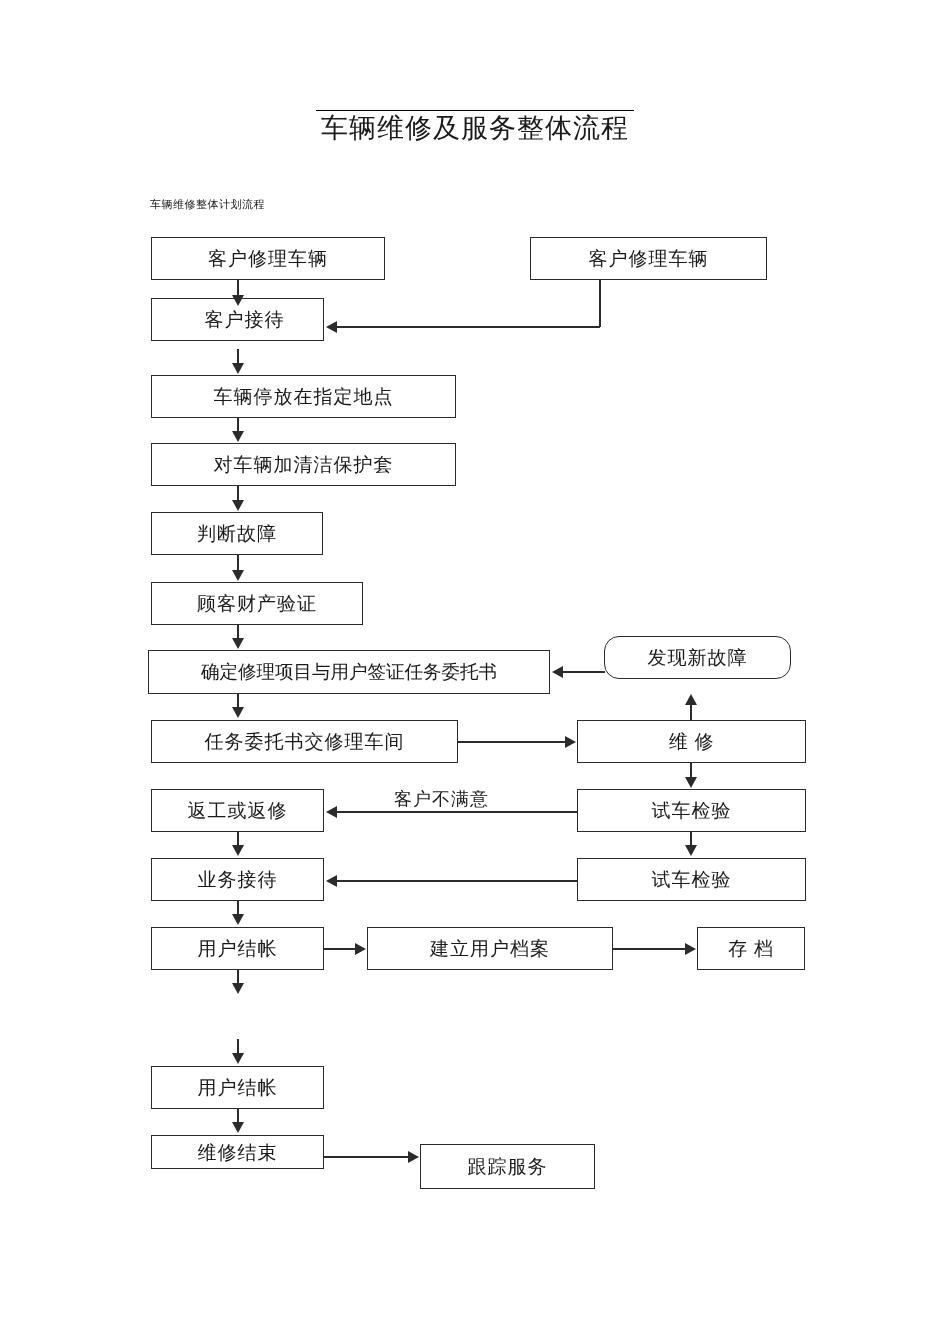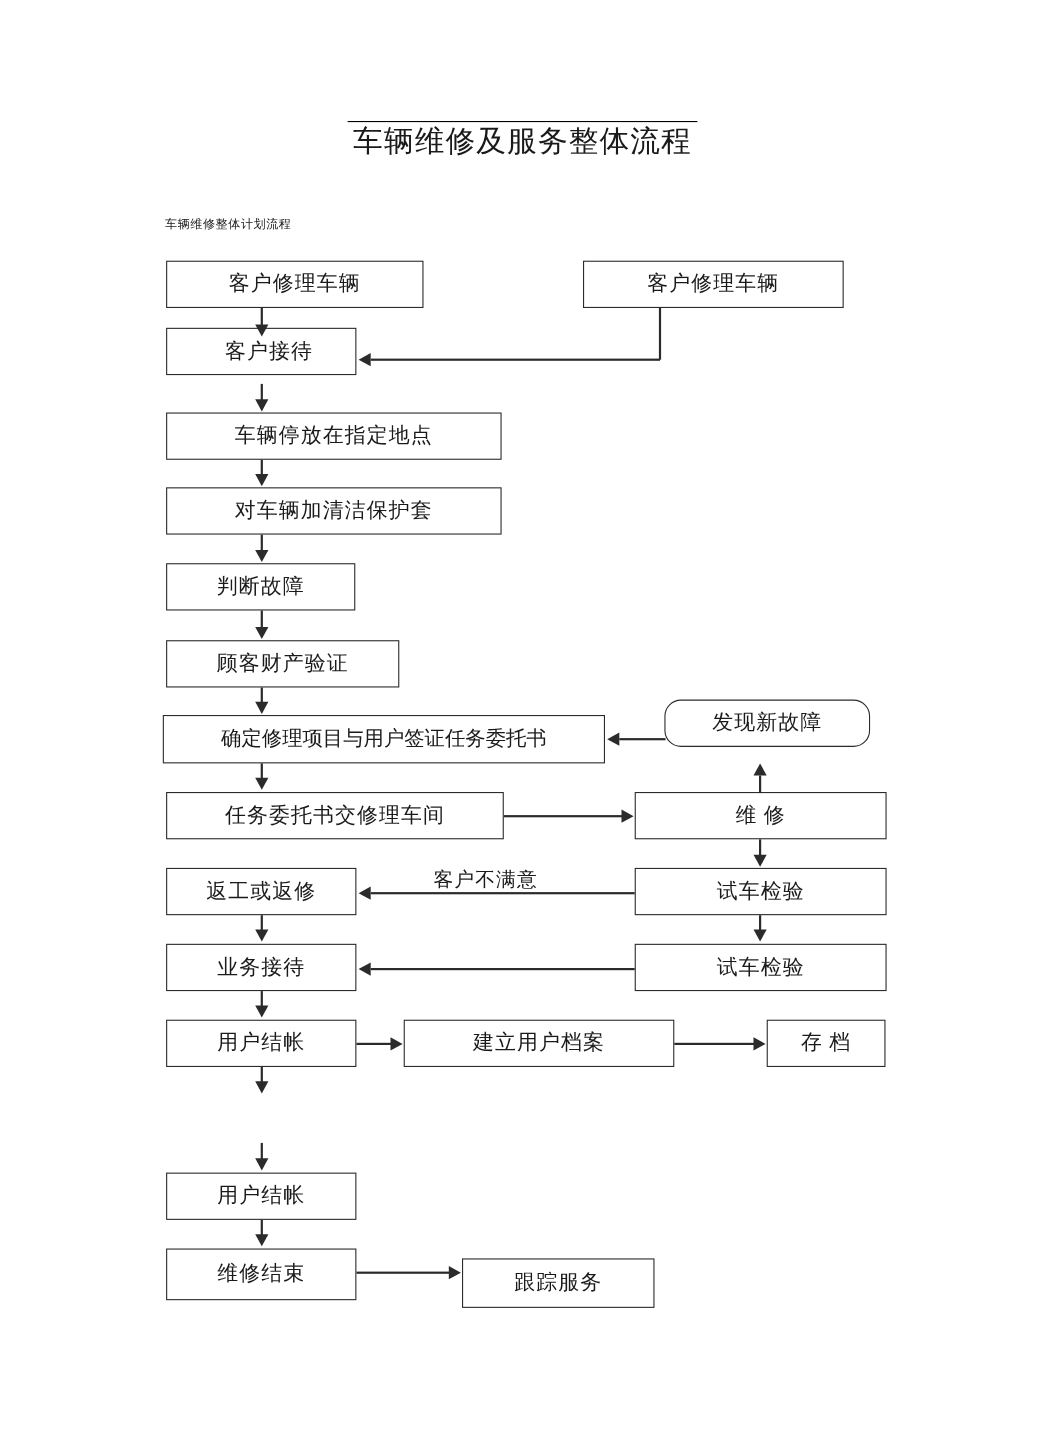--- a/index.html
+++ b/index.html
@@ -156,21 +156,21 @@
 
   <div class="node" style="left:151px; top:927px; width:173px; height:43px;">用户结帐</div>
 
   <div class="node" style="left:367px; top:927px; width:246px; height:43px;">建立用户档案</div>
 
   <div class="node" style="left:697px; top:927px; width:108px; height:43px;">存    档</div>
 
 
   <div class="node" style="left:151px; top:1066px; width:173px; height:43px;">用户结帐</div>
 
-  <div class="node" style="left:151px; top:1135px; width:173px; height:47px;">维修结束</div>
+  <div class="node" style="left:151px; top:1135px; width:173px; height:34px;">维修结束</div>
 
   <div class="node" style="left:420px; top:1133px; width:175px; height:45px;margin-top:11px;">跟踪服务</div>
 
   <div class="line vline" style="left:237px; top:280px; height:16px;"></div>
   <div class="arrow arrow-down" style="left:232px; top:295px;"></div>
 
   <div class="line vline" style="left:599px; top:280px; height:47px;"></div>
   <div class="line hline" style="left:337px; top:326px; width:263px;"></div>
   <div class="arrow arrow-left" style="left:326px; top:321px;"></div>
 

